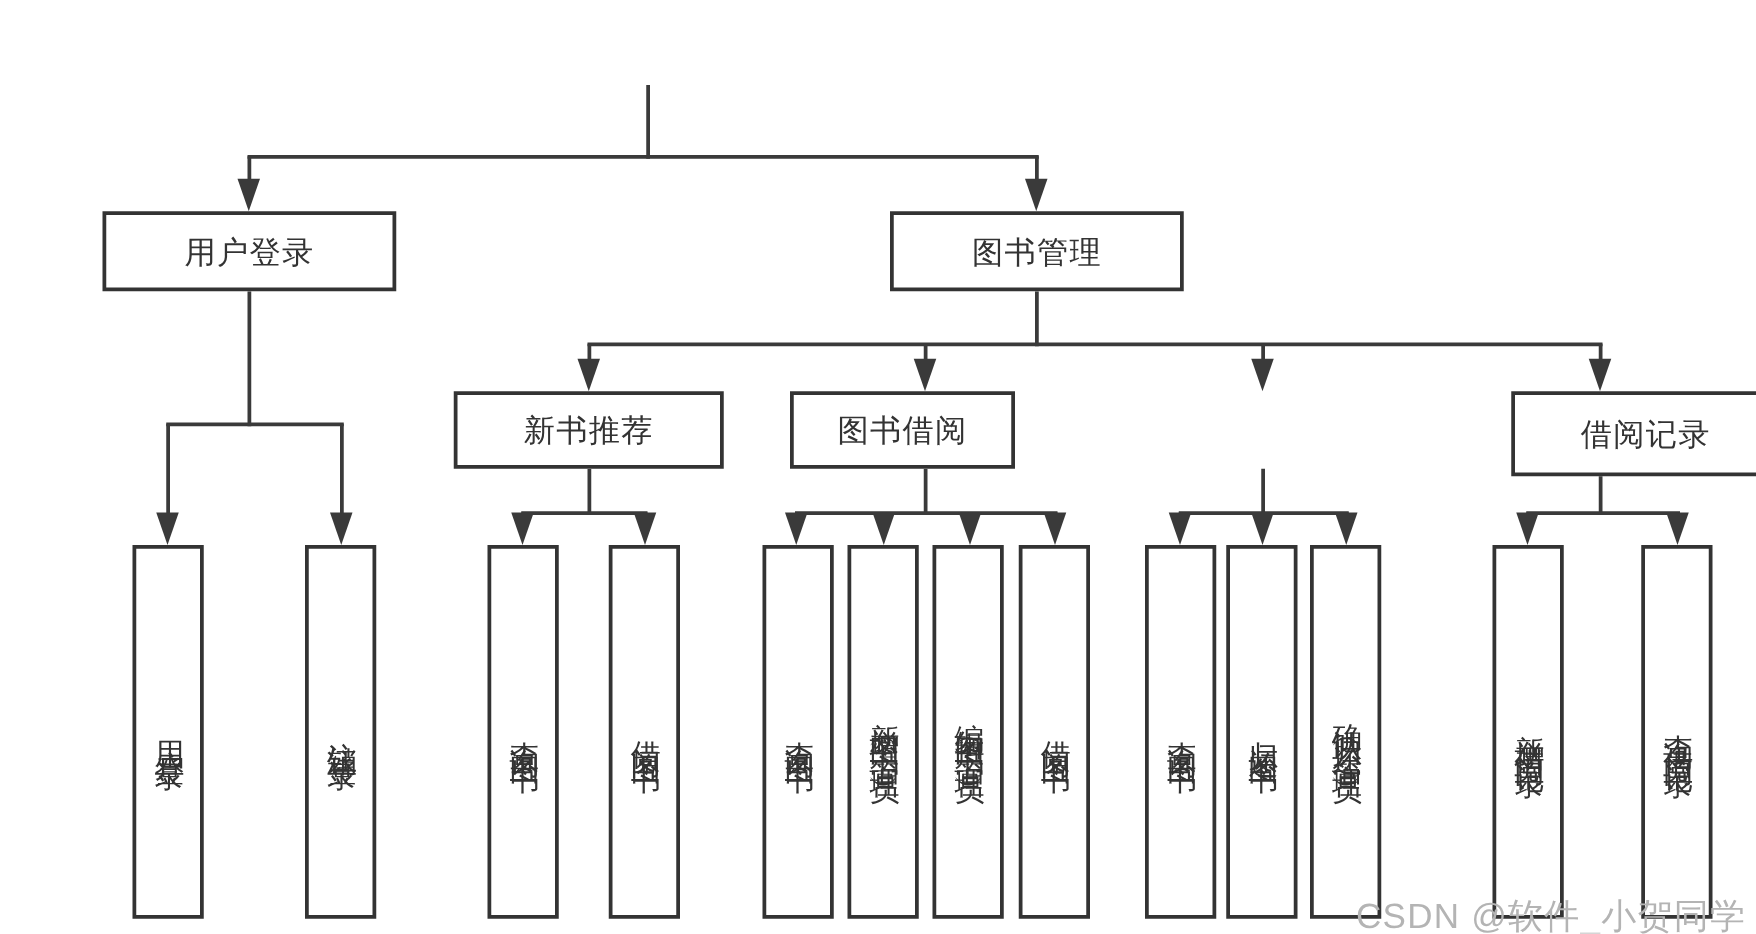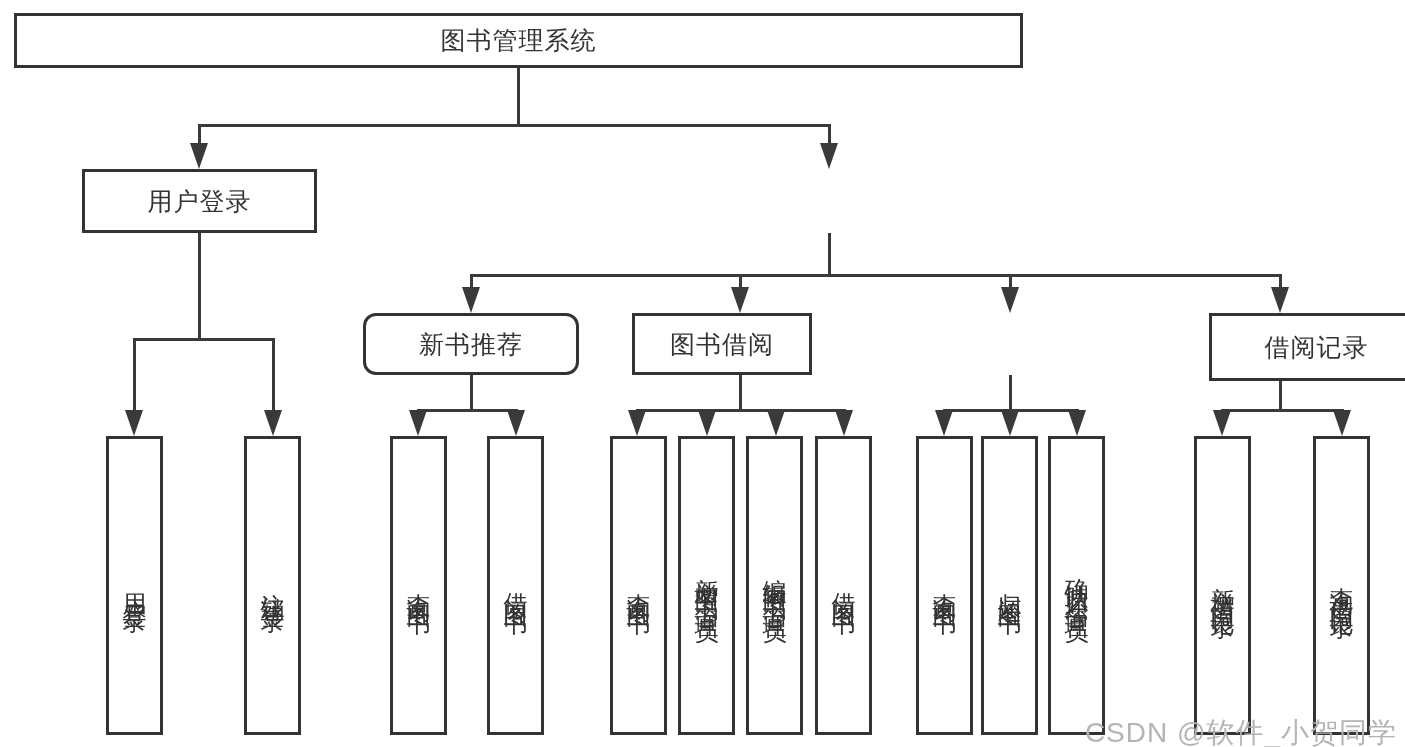--- a/index.html
+++ b/index.html
@@ -96,29 +96,29 @@
       <div style="position: absolute; background: rgb(58, 58, 58); left: 1008.5px; top: 410px; width: 3px; height: 2px;"></div>
       <div style="position: absolute; left: 1001px; top: 410px; width: 0px; height: 0px; border-left: 9px solid transparent; border-right: 9px solid transparent; border-top: 26px solid rgb(58, 58, 58);"></div>
       <div style="position: absolute; background: rgb(58, 58, 58); left: 1075.5px; top: 410px; width: 3px; height: 2px;"></div>
       <div style="position: absolute; left: 1068px; top: 410px; width: 0px; height: 0px; border-left: 9px solid transparent; border-right: 9px solid transparent; border-top: 26px solid rgb(58, 58, 58);"></div>
       <div style="position: absolute; background: rgb(58, 58, 58); left: 1220.5px; top: 410px; width: 3px; height: 2px;"></div>
       <div style="position: absolute; left: 1213px; top: 410px; width: 0px; height: 0px; border-left: 9px solid transparent; border-right: 9px solid transparent; border-top: 26px solid rgb(58, 58, 58);"></div>
       <div style="position: absolute; background: rgb(58, 58, 58); left: 1340.5px; top: 410px; width: 3px; height: 2px;"></div>
       <div style="position: absolute; left: 1333px; top: 410px; width: 0px; height: 0px; border-left: 9px solid transparent; border-right: 9px solid transparent; border-top: 26px solid rgb(58, 58, 58);"></div>
     </div>
 
-  <div class="box" style="left:14px;top:13px;width:1009px;height:55px;">
-    <span>图书管理系统</span>
-  </div>
 
   <div class="box" style="left:82px;top:169px;width:235px;height:64px;">
     <span>用户登录</span>
   </div>
+  <div class="box" style="left:712px;top:169px;width:235px;height:64px;">
+    <span>图书管理</span>
+  </div>
 
-  <div class="box" style="left:363px;top:313px;width:216px;height:62px;border-radius:13px;">
+  <div class="box" style="left:363px;top:313px;width:216px;height:62px;">
     <span>新书推荐</span>
   </div>
   <div class="box" style="left:632px;top:313px;width:180px;height:62px;">
     <span>图书借阅</span>
   </div>
   <div class="box" style="left:1173px;top:313px;width:215px;height:68px;margin-left:36px;">
     <span>借阅记录</span>
   </div>
 
   <div class="box leaf" style="left:106px;top:436px;width:57px;height:299px;">

